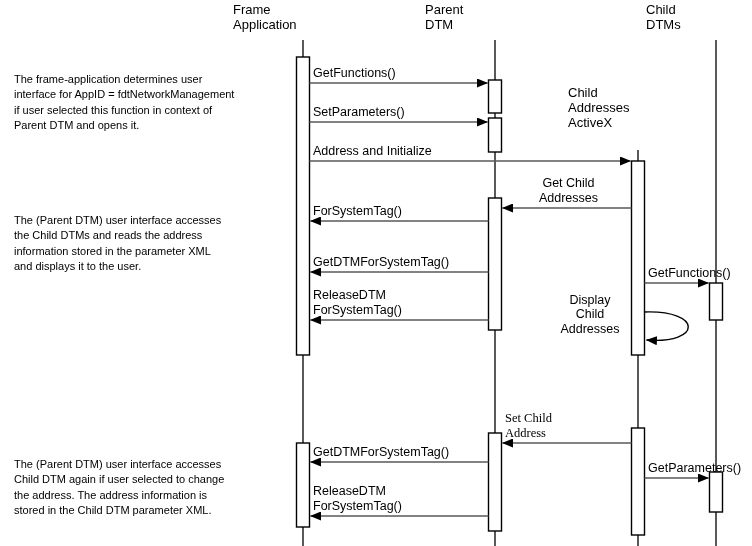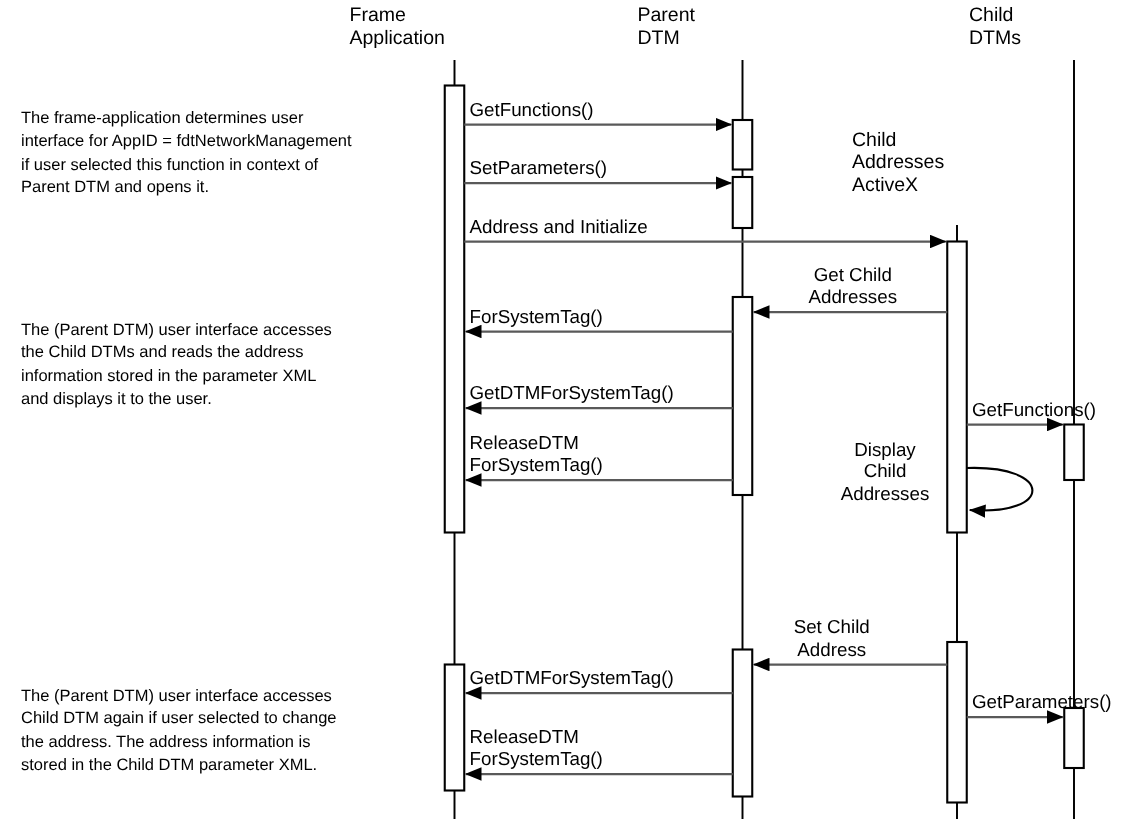--- a/index.html
+++ b/index.html
@@ -89,20 +89,20 @@
       <div class="msg" style="position: absolute; white-space: pre-line; left: 505px; width: 127px; text-align: center; top: 176px;">Get Child
 Addresses</div>
       <div class="msg" style="position: absolute; white-space: pre-line; left: 313px; width: 176px; text-align: left; top: 203.5px;">ForSystemTag()</div>
       <div class="msg" style="position: absolute; white-space: pre-line; left: 313px; width: 176px; text-align: left; top: 254.5px;">GetDTMForSystemTag()</div>
       <div class="msg" style="position: absolute; white-space: pre-line; left: 648px; width: 62px; text-align: left; top: 265.5px;">GetFunctions()</div>
       <div class="msg" style="position: absolute; white-space: pre-line; left: 313px; width: 176px; text-align: left; top: 288px;">ReleaseDTM
 ForSystemTag()</div>
       <div class="msg" style="position: absolute; white-space: pre-line; left: 550px; width: 80px; text-align: center; top: 292.5px;">Display
 Child
 Addresses</div>
-      <div class="msg" style="position: absolute; white-space: pre-line; left: 491px; width: 127px; text-align: center; top: 411px;">Set Child
+      <div class="msg" style="position: absolute; white-space: pre-line; left: 505px; width: 127px; top: 411px; font-family: Liberation Serif, serif;">Set Child
 Address</div>
       <div class="msg" style="position: absolute; white-space: pre-line; left: 313px; width: 176px; text-align: left; top: 444.5px;">GetDTMForSystemTag()</div>
       <div class="msg" style="position: absolute; white-space: pre-line; left: 648px; width: 62px; text-align: left; top: 460.5px;">GetParameters()</div>
       <div class="msg" style="position: absolute; white-space: pre-line; left: 313px; width: 176px; text-align: left; top: 484px;">ReleaseDTM
 ForSystemTag()</div>
     </div>
 </div>
 
 </body></html>

